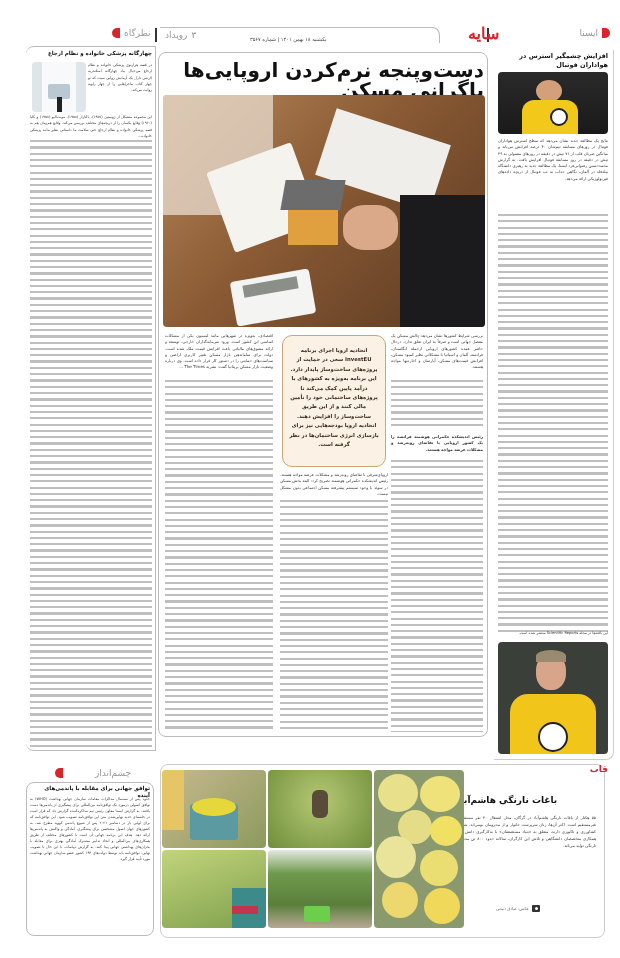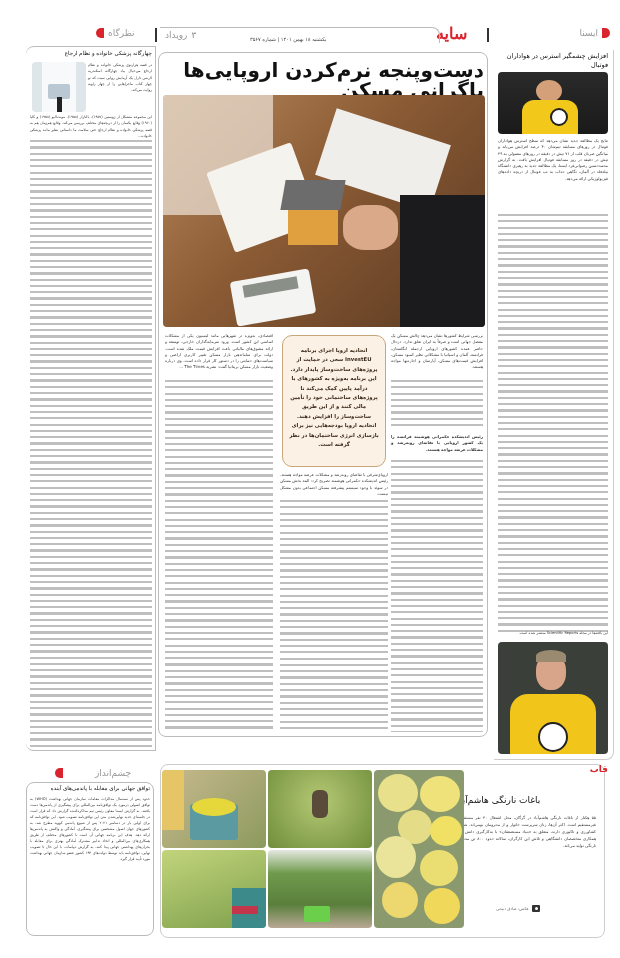--- a/index.html
+++ b/index.html
@@ -12,21 +12,21 @@
   .section-tag { display: flex; align-items: center; gap: 4px; font-size: 9px; color: #999; }
   .tag-marker { width: 8px; height: 10px; background: #d9232d; border-radius: 0 6px 6px 0; }
   .vsep { width: 2px; height: 14px; background: #333; }
   .logo { font-size: 16px; font-weight: bold; color: #d9232d; font-family: "DejaVu Serif", serif; }
   .issue-line { font-size: 5px; color: #444; }
   .page-num { font-size: 9px; color: #888; }
 
   .box { border: 1px solid #bbb; border-radius: 8px; background: #fff; }
 
   .headline { font-size: 20px; font-weight: bold; color: #111; text-align: right; letter-spacing: -0.5px; line-height: 1; }
-  .small-title { font-size: 6.5px; font-weight: normal; color: #111; line-height: 1.35; }
+  .small-title { font-size: 6.5px; font-weight: bold; color: #111; line-height: 1.35; }
 
   .body-text {
     font-size: 4px; line-height: 6.3px; color: #333; text-align: justify;
   }
   .fakelines { background: repeating-linear-gradient(to bottom, #8a8a8a 0px, #8a8a8a 2.2px, transparent 2.2px, transparent 6.3px); opacity: 0.55; }
 
   .photo { border-radius: 4px; overflow: hidden; }
 
   .quote-box { background: #fbf1e4; border: 1px solid #c9a57a; border-radius: 10px; }
   .quote-text { font-size: 6px; font-weight: bold; color: #3a2a1a; text-align: center; line-height: 10px; padding: 14px 10px; }
@@ -36,29 +36,29 @@
   .cam::after { content: ""; position: absolute; width: 3px; height: 3px; border-radius: 50%; background: #fff; left: 2.5px; top: 2px; }
 </style>
 </head>
 <body>
 
 <div class="abs section-tag" style="right:10px; top:28px;">
   <span class="tag-marker"></span>
   <span>ایسنا</span>
 </div>
 <div class="abs vsep" style="left:487px; top:28px;"></div>
-<div class="abs logo" style="left:436px; top:24px;">سایه</div>
+<div class="abs logo" style="left:468px; top:24px;">سایه</div>
 <div class="abs" style="left:160px; top:27px; width:280px; height:16px; border-top:1px solid #bbb; border-right:1px solid #bbb; border-radius:0 8px 0 0;"></div>
 <div class="abs issue-line" style="left:250px; top:36px;">یکشنبه ۱۸ بهمن ۱۴۰۱ | شماره ۳۵۶۷</div>
 <div class="abs section-tag" style="left:165px; top:30px;">
   <span class="page-num">۳</span>
   <span>رویداد</span>
 </div>
 <div class="abs vsep" style="left:155px; top:28px;"></div>
-<div class="abs section-tag" style="left:96px; top:28px; flex-direction:row-reverse;">
+<div class="abs section-tag" style="left:112px; top:28px; flex-direction:row-reverse;">
   <span class="tag-marker" style="border-radius:6px 0 0 6px;"></span>
   <span>نظرگاه</span>
 </div>
 
 <div class="abs" style="right:6px; top:50px; width:120px; height:710px; border-right:1px solid #ccc; border-bottom:1px solid #ccc; border-radius:0 0 8px 0;"></div>
 <div class="abs small-title" style="right:12px; top:52px; width:112px; text-align:right;">افزایش چشمگیر استرس در هواداران فوتبال</div>
 <div class="abs photo" style="right:12px; top:72px; width:110px; height:62px; background: linear-gradient(180deg,#2a2a2a 0%,#1a1a1a 100%);">
   <div style="position:absolute; left:38px; top:8px; width:26px; height:22px; background:#d4a07a; border-radius:50%;"></div>
   <div style="position:absolute; left:24px; top:28px; width:56px; height:34px; background:#f2c81a; border-radius:12px 12px 0 0;"></div>
   <div style="position:absolute; left:52px; top:36px; width:18px; height:18px; background:#fff; border-radius:50%; border:2px solid #222;"></div>

